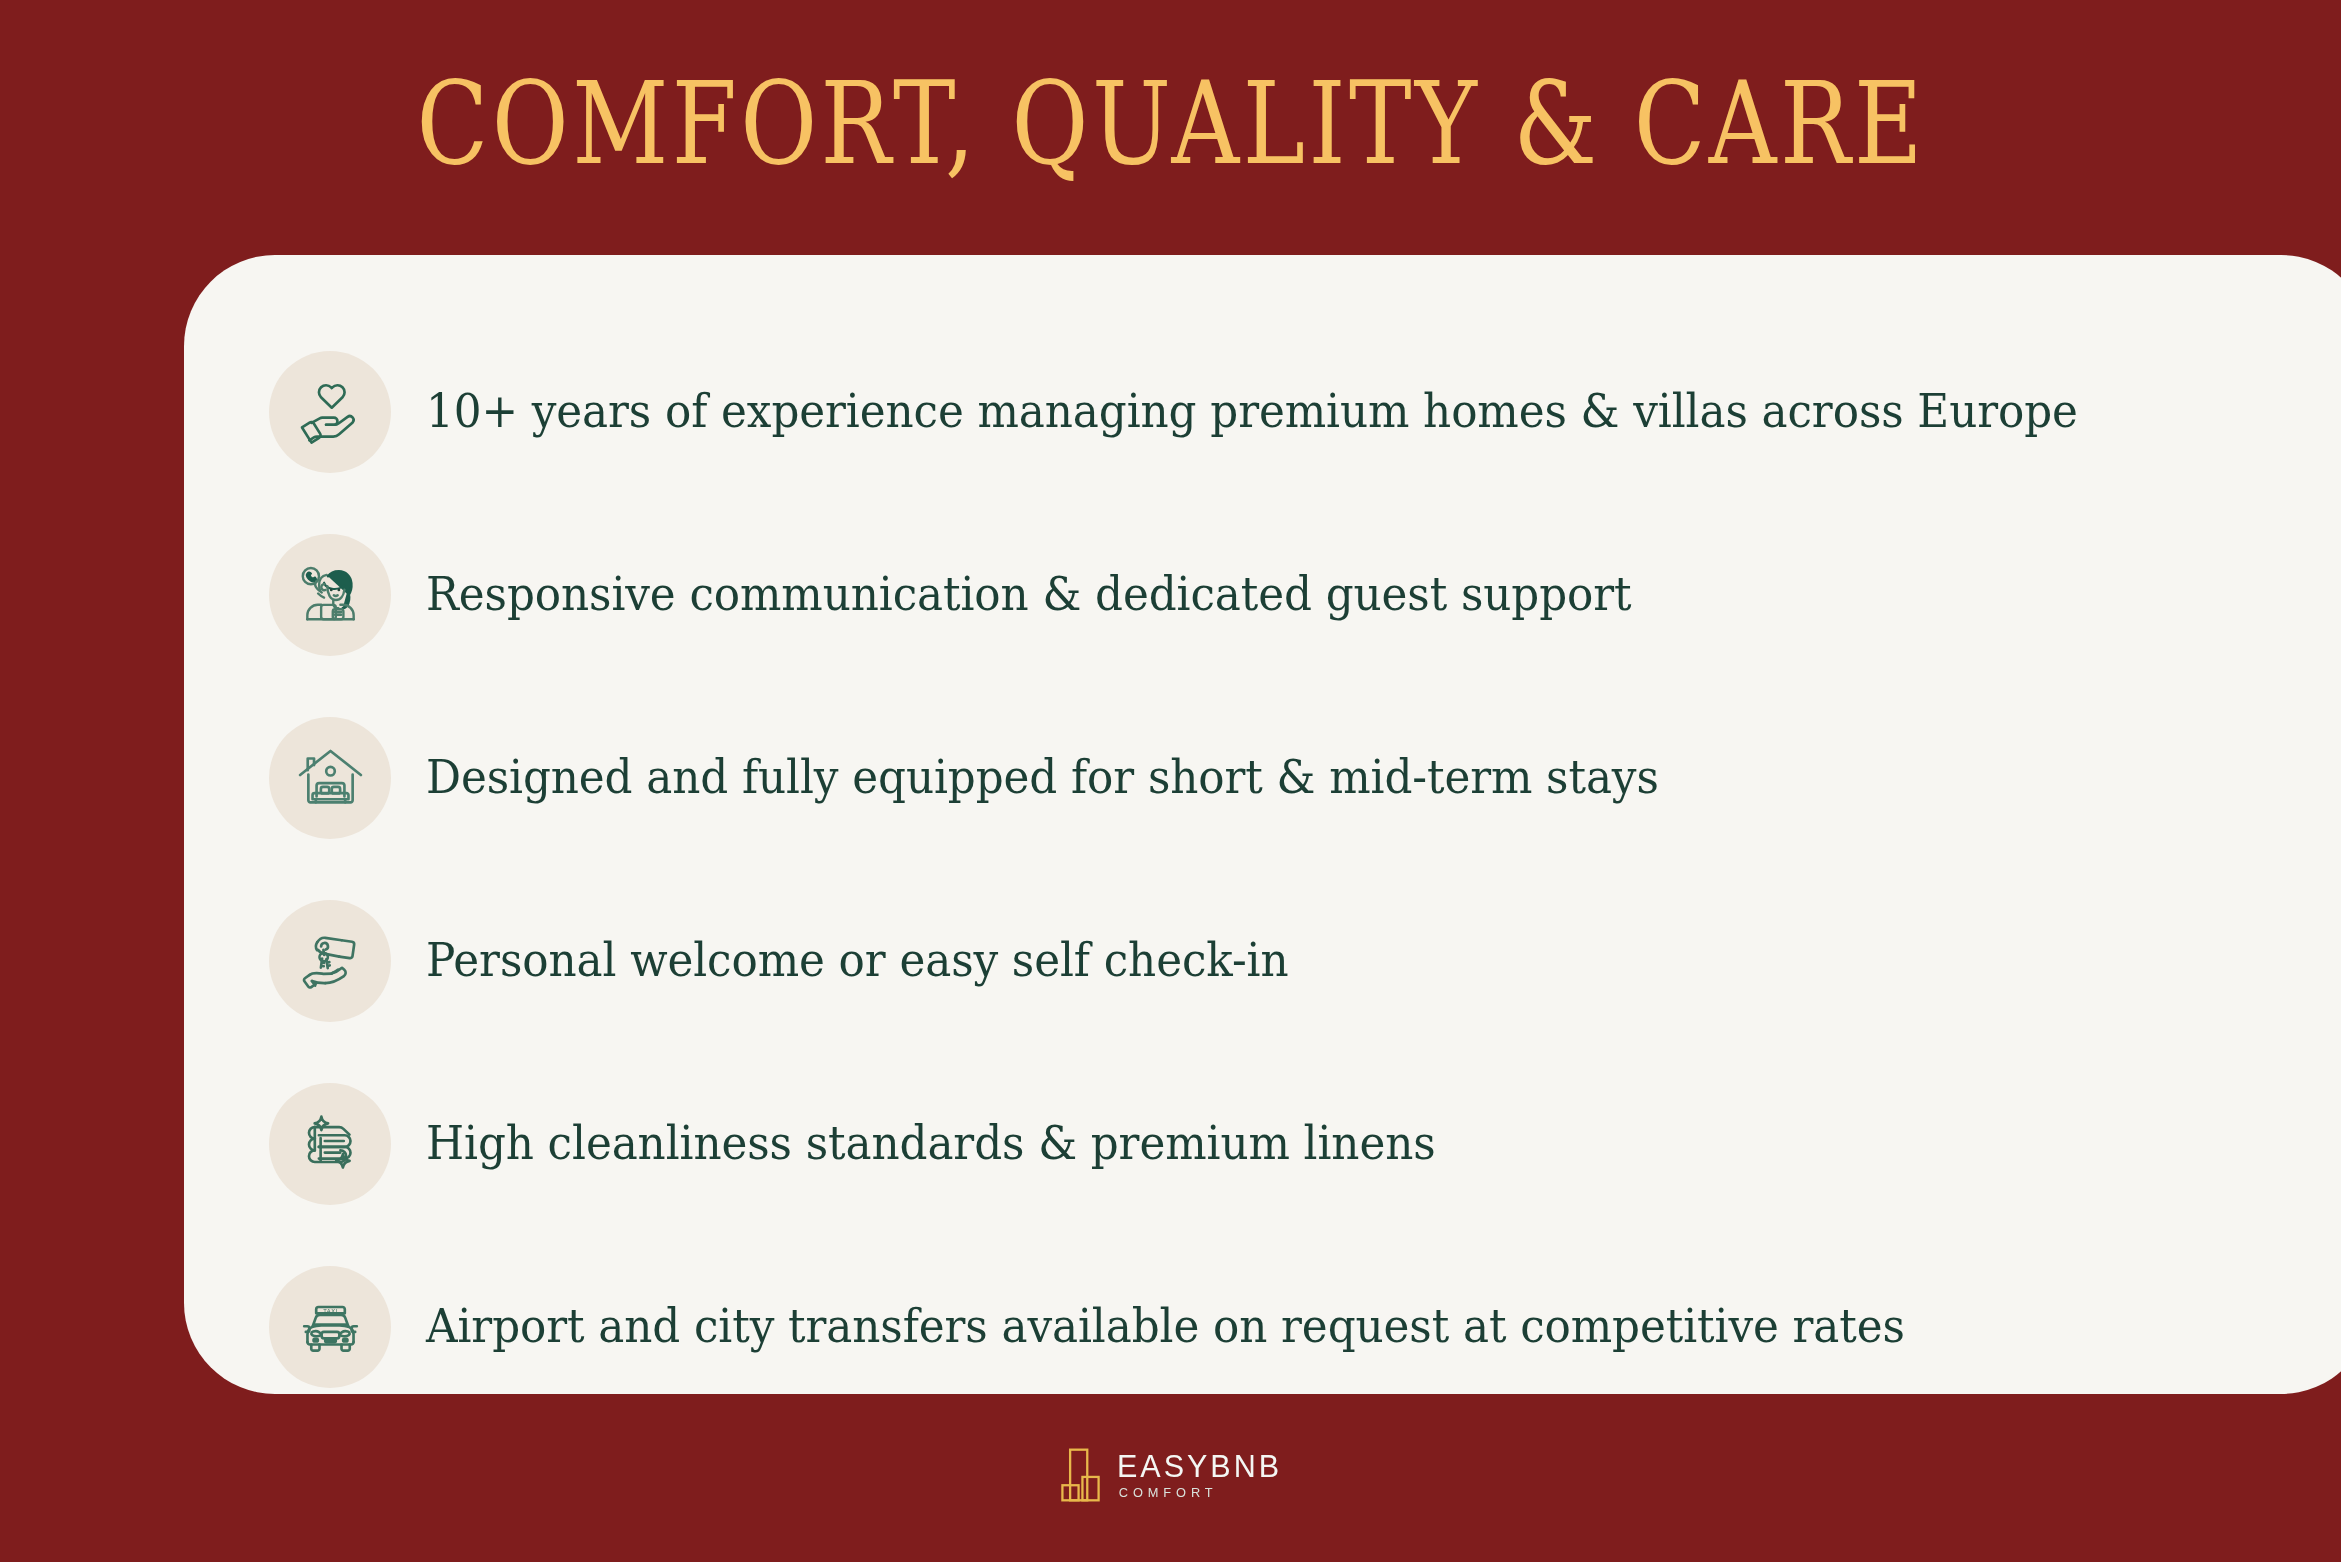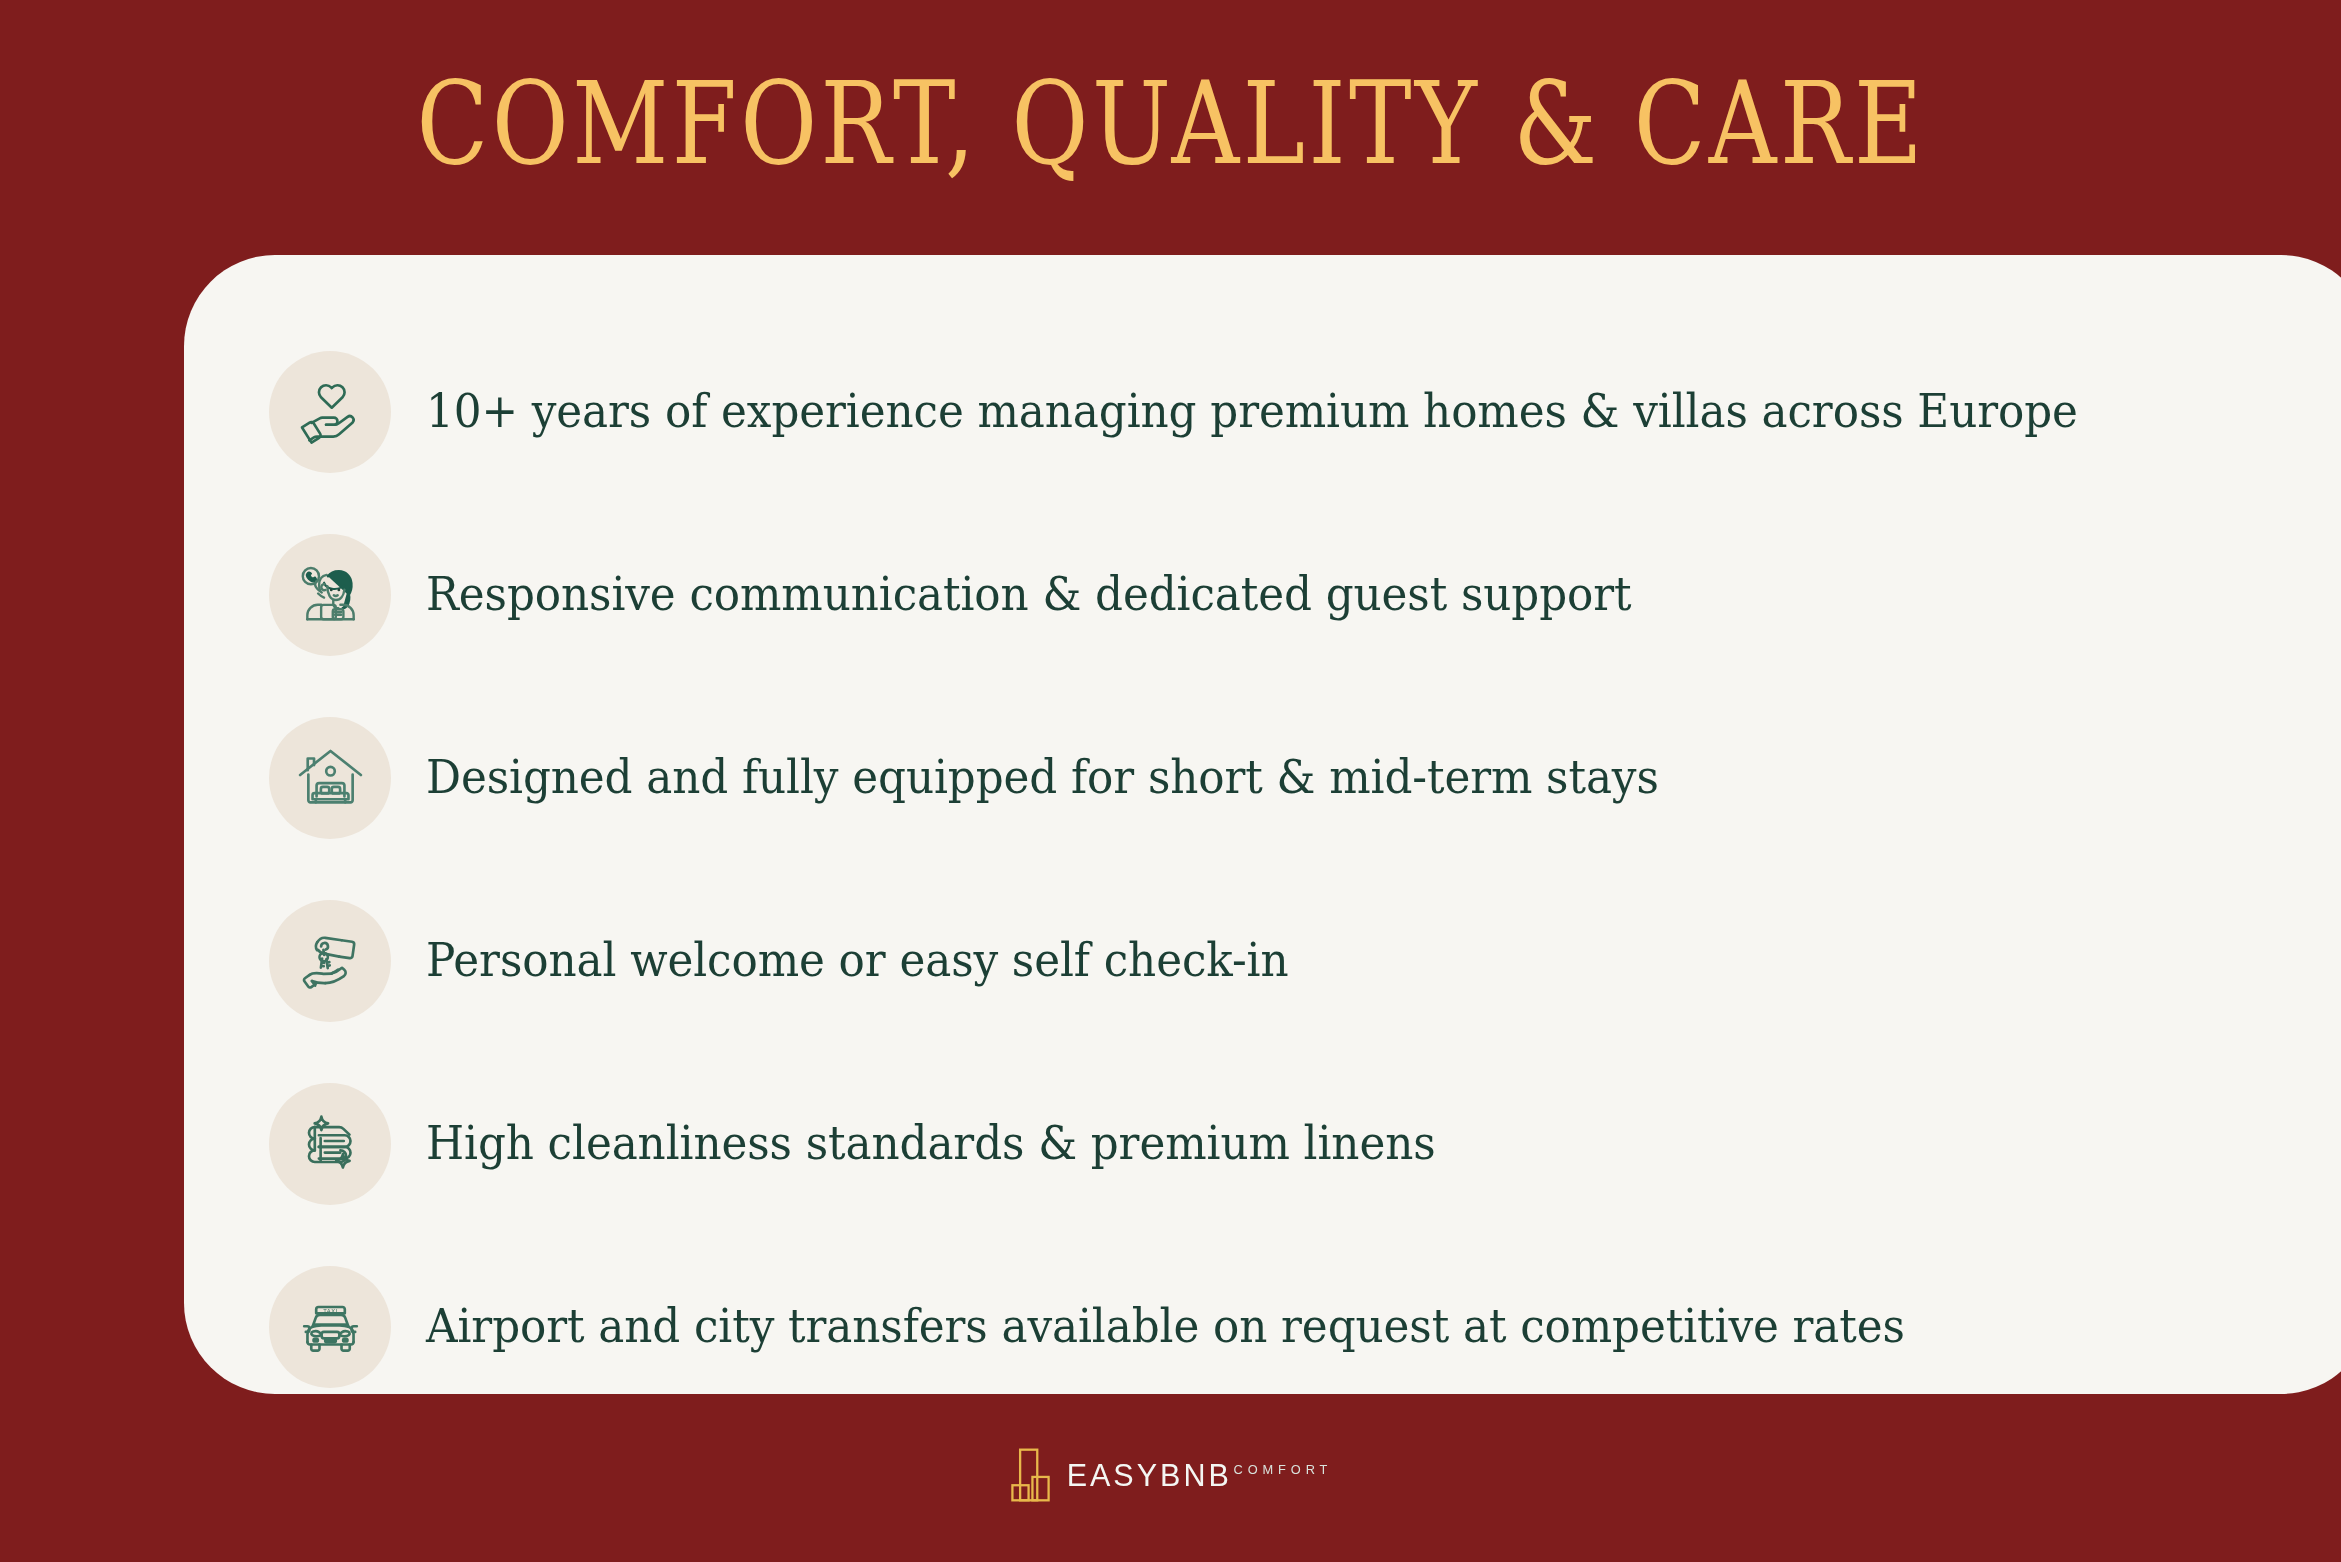--- a/index.html
+++ b/index.html
@@ -86,21 +86,21 @@
   .footer {
     position:absolute;
     left:0; top:1447px;
     width:2342px;
     display:flex;
     align-items:center;
     justify-content:center;
     gap:16px;
   }
   .logo-mark { width:41px; height:56px; display:block; }
-  .logo-text { display:flex; align-items:flex-start; justify-content:space-between; }
+  .logo-text { display:flex; flex-direction:column; align-items:flex-start; justify-content:space-between; }
   .logo-name {
     font-family:"Liberation Sans", sans-serif;
     font-size:30.5px;
     letter-spacing:3px;
     color:#F4F6F3;
     line-height:1.05;
     font-weight:400;
   }
   .logo-sub {
     font-family:"Liberation Sans", sans-serif;

